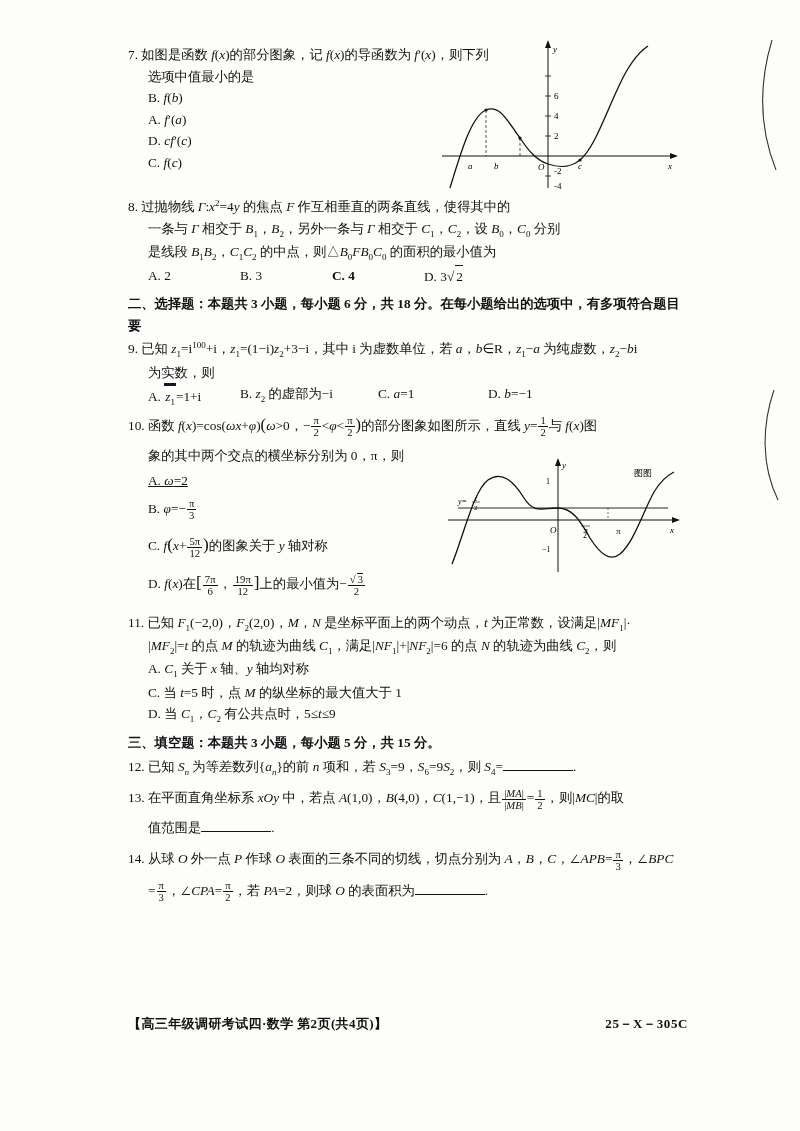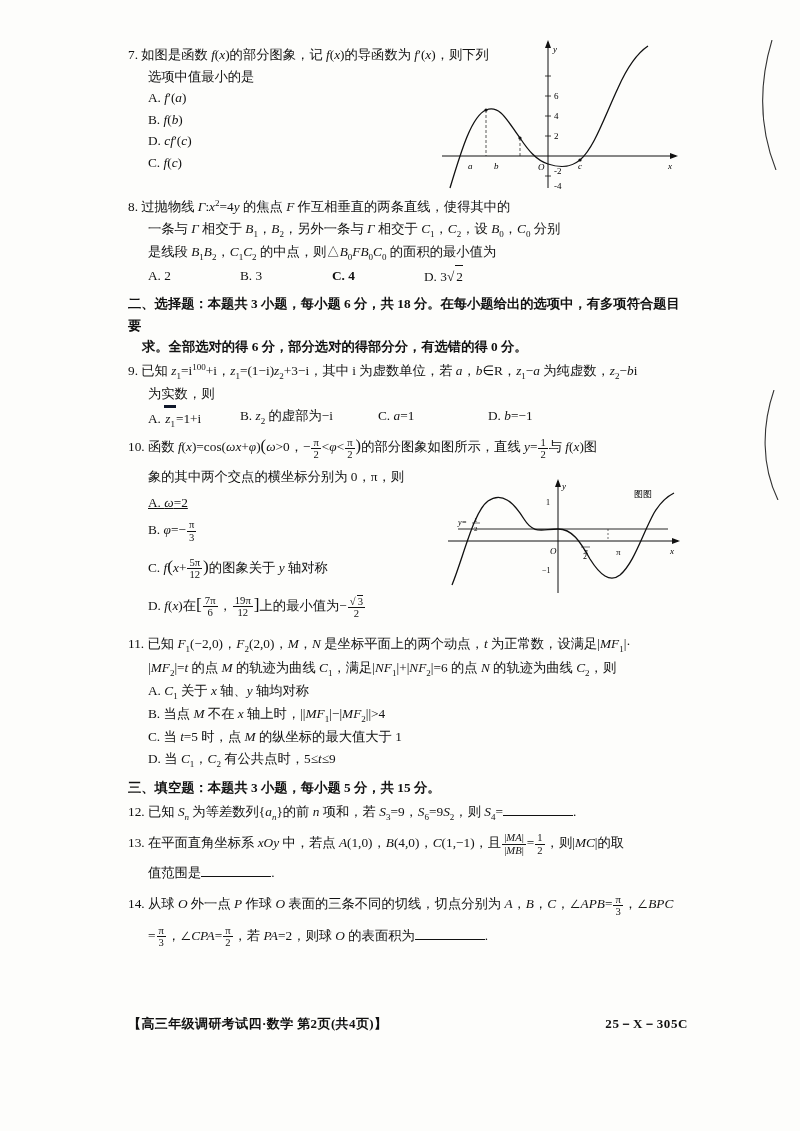--- a/index.html
+++ b/index.html
@@ -129,22 +129,22 @@
   </svg>
 
   <div class="content">
 
     <div class="q" style="min-height:150px;">
       <div class="qline">
         <span>7.</span>
         如图是函数 <i>f</i>(<i>x</i>)的部分图象，记 <i>f</i>(<i>x</i>)的导函数为 <i>f</i>′(<i>x</i>)，则下列
       </div>
       <div class="qline indent">选项中值最小的是</div>
+      <div class="indent">B. <i>f</i>(<i>b</i>)</div>
       <div class="indent">A. <i>f</i>′(<i>a</i>)</div>
-      <div class="indent">B. <i>f</i>(<i>b</i>)</div>
       <div class="indent">D. <i>cf</i>′(<i>c</i>)</div>
       <div class="indent">C. <i>f</i>(<i>c</i>)</div>
 
       <svg class="fig" style="left:300px; top:-6px;" width="260" height="155" viewBox="0 0 260 155">
 
         <line x1="120" y1="4" x2="120" y2="150" stroke="#111" stroke-width="1"></line>
         <polygon points="120,2 117,10 123,10" fill="#111"></polygon>
 
         <line x1="14" y1="118" x2="248" y2="118" stroke="#111" stroke-width="1"></line>
         <polygon points="250,118 242,115 242,121" fill="#111"></polygon>
@@ -191,21 +191,20 @@
       <div class="opt-row">
         <span class="w1">A. 2</span>
         <span class="w2">B. 3</span>
         <span class="w3">C. 4</span>
         <span>D. 3<span class="sqsign">√</span><span class="sq">2</span></span>
       </div>
     </div>
 
     <div class="sec">
       <div class="bold">二、选择题：本题共 3 小题，每小题 6 分，共 18 分。在每小题给出的选项中，有多项符合题目要</div>
-      <div class="bold" style="padding-left:14px;">求。全部选对的得 6 分，部分选对的得部分分，有选错的得 0 分。</div>
     </div>
 
     <div class="q">
       <div class="qline">
         <span>9.</span>
         已知 <i>z</i><sub>1</sub>=i<sup>100</sup>+i，<i>z</i><sub>1</sub>=(1−i)<i>z</i><sub>2</sub>+3−i，其中 i 为虚数单位，若 <i>a</i>，<i>b</i>∈R，<i>z</i><sub>1</sub>−<i>a</i> 为纯虚数，<i>z</i><sub>2</sub>−<i>b</i>i
       </div>
       <div class="qline indent">为实数，则</div>
       <div class="opt-row">
         <span class="w1">A. <span class="ovl"><i>z</i><sub>1</sub></span>=1+i</span>
@@ -263,21 +262,20 @@
 
     <div class="q" style="margin-top:10px;">
       <div class="qline">
         <span>11.</span>
         已知 <i>F</i><sub>1</sub>(−2,0)，<i>F</i><sub>2</sub>(2,0)，<i>M</i>，<i>N</i> 是坐标平面上的两个动点，<i>t</i> 为正常数，设满足|<i>MF</i><sub>1</sub>|·
       </div>
       <div class="qline indent">
         |<i>MF</i><sub>2</sub>|=<i>t</i> 的点 <i>M</i> 的轨迹为曲线 <i>C</i><sub>1</sub>，满足|<i>NF</i><sub>1</sub>|+|<i>NF</i><sub>2</sub>|=6 的点 <i>N</i> 的轨迹为曲线 <i>C</i><sub>2</sub>，则
       </div>
       <div class="indent">A. <i>C</i><sub>1</sub> 关于 <i>x</i> 轴、<i>y</i> 轴均对称</div>
-      <div class="indent">B. 当点 <i>M</i> 不在 <i>x</i> 轴上时，||<i>MF</i><sub>1</sub>|−|<i>MF</i><sub>2</sub>||&gt;4</div>
       <div class="indent">C. 当 <i>t</i>=5 时，点 <i>M</i> 的纵坐标的最大值大于 1</div>
       <div class="indent">D. 当 <i>C</i><sub>1</sub>，<i>C</i><sub>2</sub> 有公共点时，5≤<i>t</i>≤9</div>
     </div>
 
     <div class="sec">
       <div class="bold">三、填空题：本题共 3 小题，每小题 5 分，共 15 分。</div>
     </div>
 
     <div class="q">
       <div class="qline">

